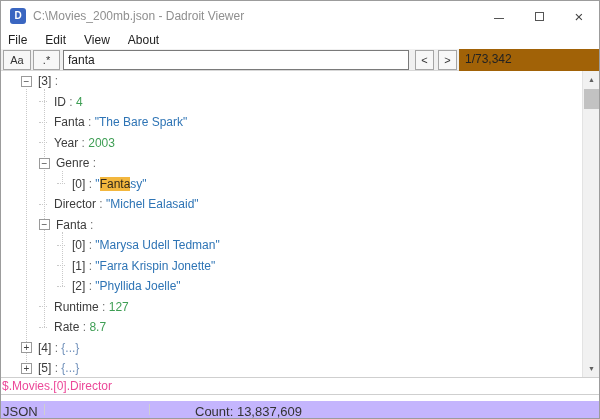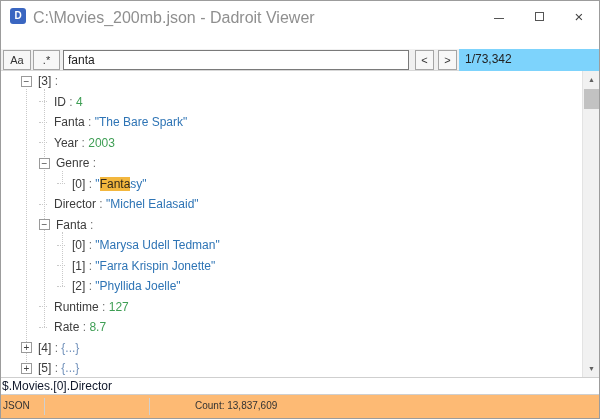--- a/index.html
+++ b/index.html
@@ -6,41 +6,41 @@
   *{box-sizing:border-box;}
   .window{
     position:relative;width:600px;height:419px;background:#fff;
     border:1px solid #9c9c9c;overflow:hidden;
     font-family:"Liberation Sans","DejaVu Sans",sans-serif;font-size:12px;color:#333;
   }
   
   .titlebar{position:absolute;left:0;top:0;right:0;height:30px;background:#fff;display:flex;align-items:center;}
   .app-icon{position:absolute;left:9px;top:7px;width:16px;height:16px;border-radius:3px;
     background:#3a66c1;color:#fff;font-size:10px;font-weight:bold;line-height:16px;text-align:center;}
-  .title-text{position:absolute;left:32px;top:8px;color:#8f8f8f;font-size:16px;white-space:nowrap;}
+  .title-text{position:absolute;left:32px;top:8px;color:#8f8f8f;font-size:12px;white-space:nowrap;}
   .win-controls{position:absolute;right:0;top:0;height:30px;display:flex;}
   .win-btn{width:40px;height:30px;display:flex;align-items:center;justify-content:center;color:#555;}
   .min-glyph{display:block;width:10px;height:0;border-top:1px solid #555;margin-top:4px;}
   .max-glyph{display:block;width:9px;height:9px;border:1px solid #555;}
   .close-glyph{font-size:15px;line-height:15px;color:#444;}
   
   .menubar{position:absolute;left:0;top:30px;right:0;height:18px;background:#fff;display:flex;align-items:center;}
   .menu-item{padding:0 9px;color:#222;white-space:nowrap;}
   .menu-item:first-child{padding-left:7px;}
   
   .toolbar{position:absolute;left:0;top:48px;right:0;height:22px;background:#f0f0f0;border-bottom:1px solid #d7d7d7;}
   .tb-btn{position:absolute;top:1px;height:20px;background:#f7f7f7;border:1px solid #a5a5a5;
     font-size:11px;color:#333;text-align:center;line-height:18px;padding:0;}
   .btn-case{left:2px;width:28px;}
   .btn-regex{left:32px;width:27px;}
   .btn-prev{left:414px;width:19px;}
   .btn-next{left:437px;width:19px;}
   .search-input{position:absolute;left:62px;top:1px;width:346px;height:20px;border:1px solid #7a7a7a;
     background:#fff;font-family:"Liberation Sans",sans-serif;font-size:12px;color:#222;padding:0 4px;outline:none;}
-  .counter-panel{position:absolute;left:458px;top:0;right:0;height:22px;background:#7dd3fc;}
+  .counter-panel{position:absolute;left:458px;top:0;right:0;height:22px;background:#a16207;}
   .counter-text{position:absolute;left:6px;top:0;line-height:21px;color:#222;}
   
   .tree-area{position:absolute;left:0;top:70px;right:0;bottom:41px;background:#fff;overflow:hidden;}
   .vline{position:absolute;width:0;border-left:1px dotted #c9c9c9;}
   .vl-root{left:25px;top:18px;height:279px;}
   .vl-children{left:43px;top:18px;height:238px;}
   .vl-genre{left:61px;top:100px;height:13px;}
   .vl-cast{left:61px;top:161px;height:54px;}
   .trow{position:relative;height:20.5px;display:flex;align-items:center;white-space:pre;}
   .trow.lv1{padding-left:20px;}
@@ -58,22 +58,22 @@
   
   .scrollbar{position:absolute;right:0;top:70px;width:17px;bottom:41px;background:#f1f1f1;border-left:1px solid #e3e3e3;}
   .sb-arrow{position:absolute;left:0;width:17px;height:17px;color:#606060;font-size:7px;
     display:flex;align-items:center;justify-content:center;}
   .sb-up{top:0;}
   .sb-down{bottom:0;}
   .sb-thumb{position:absolute;left:1px;top:18px;width:15px;height:20px;background:#c2c2c2;}
   
   .pathbar{position:absolute;left:0;right:0;bottom:23px;height:18px;background:#fff;
     border-top:1px solid #cfcfcf;border-bottom:1px solid #cfcfcf;}
-  .path-text{position:absolute;left:1px;top:0;line-height:17px;color:#0f172a;}
-  .statusbar{position:absolute;left:0;right:0;bottom:0;height:23px;background:#fdba74;font-size:10px;}
+  .path-text{position:absolute;left:1px;top:0;line-height:17px;color:#ec4899;}
+  .statusbar{position:absolute;left:0;right:0;bottom:0;height:17px;background:#c4b5fd;font-size:13px;}
   .sb-sep{position:absolute;top:3px;bottom:3px;width:0;border-left:1px solid #cfcfcf;}
   .sep-1{left:43px;}
   .sep-2{left:148px;}
   .st-text{position:absolute;top:0;line-height:22px;color:#333;white-space:nowrap;}
   .st-format{left:2px;}
   .st-length{left:52px;}
   .st-count{left:156px;margin-left:38px;}
 </style>
 </head>
 <body>
@@ -89,20 +89,26 @@
         </span>
       <span class="win-btn">
           <span class="max-glyph"></span>
         </span>
       <span class="win-btn">
           <span class="close-glyph">×</span>
         </span>
     </div>
   </div>
 
+  <div class="menubar">
+    <span class="menu-item">File</span>
+    <span class="menu-item">Edit</span>
+    <span class="menu-item">View</span>
+    <span class="menu-item">About</span>
+  </div>
 
   <div class="toolbar">
     <button class="tb-btn btn-case">Aa</button>
     <button class="tb-btn btn-regex">.*</button>
     <input class="search-input" type="text" value="fanta" style="">
     <button class="tb-btn btn-prev">&lt;</button>
     <button class="tb-btn btn-next">&gt;</button>
     <div class="counter-panel">
       <span class="counter-text">1/73,342</span>
     </div>

